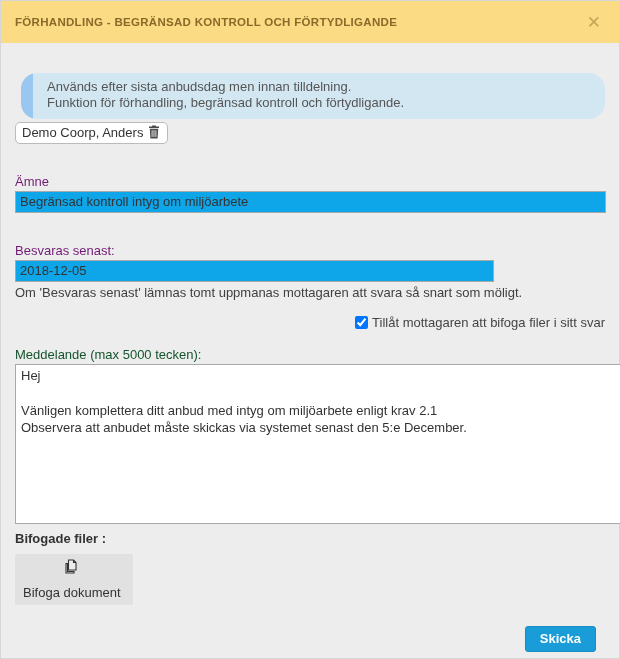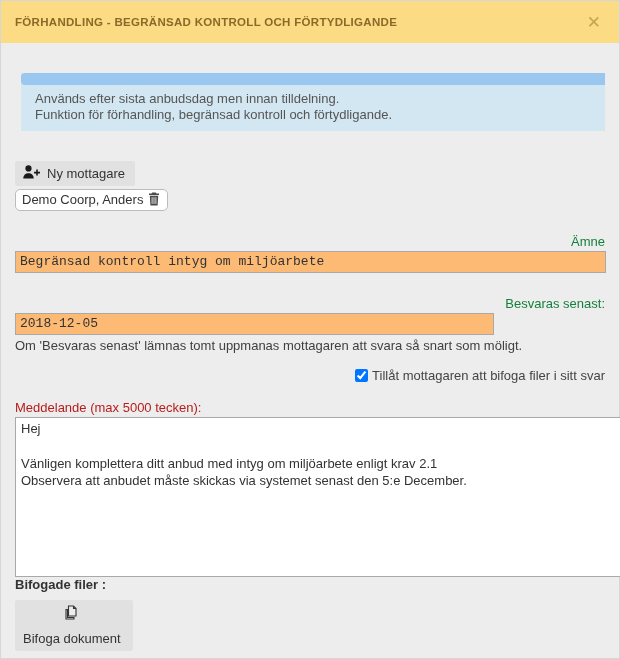--- a/index.html
+++ b/index.html
@@ -27,62 +27,61 @@
   .modal-title{
     font-size:11.5px; font-weight:bold; color:var(--header-text);
     letter-spacing:.3px;
   }
   .close-btn{
     color:var(--close); font-size:17px; line-height:1; cursor:pointer;
     background:none; border:none; font-family:inherit; padding:0 2px;
   }
   .modal-body{flex:1; padding:0 14px;}
   .info-box{
-    margin:30px 0 0 6px; display:flex; border-radius:0; overflow:hidden;
+    margin:30px 0 0 6px; display:flex; border-radius:16px; overflow:hidden;
     background:var(--info-bg);
-    flex-direction:column;
   }
   .info-stripe{flex:0 0 12px; background:var(--info-stripe); border-radius:4px 0 0 4px;}
   .info-text{padding:6px 10px 7px 14px; color:#555; line-height:1.25;}
   .btn-gray{
     display:inline-flex; align-items:center; gap:7px;
     background:var(--button-bg); border:none; border-radius:2px;
     padding:4px 10px 4px 8px; font-family:inherit; font-size:13px; color:#333;
     cursor:pointer;
   }
   .new-recipient{margin-top:30px;}
   .icon-svg{display:inline-block; vertical-align:middle;}
   .chip-row{margin-top:3px;}
   .chip{
     display:inline-flex; align-items:center; gap:5px;
     background:#fff; border:1px solid #bbb; border-radius:5px;
     padding:2px 7px 3px 6px; color:#333;
   }
   .chip .trash{cursor:pointer; display:inline-flex;}
-  .field-label{display:block; margin-top:23px; color:#15803d;text-align:right;}
+  .field-label{display:block; margin-top:30px; color:#701a75;}
   .text-input{
     display:block; width:591px; height:22px; margin-top:2px;
-    border:1px solid var(--input-border); background:#fdba74;
-    font-family:Liberation Mono, monospace; font-size:13px; color:#333; padding:1px 4px;
+    border:1px solid var(--input-border); background:#0ea5e9;
+    font-family:Liberation Sans, sans-serif; font-size:13px; color:#333; padding:1px 4px;
   }
   .text-input.date{width:479px;}
   .help-text{margin-top:3px; color:#404040;}
   .checkbox-row{
     margin-top:15px; text-align:right; color:#444;
     display:flex; justify-content:flex-end; align-items:center; gap:4px;
   }
   .checkbox-row input{width:13px; height:13px; cursor:pointer;}
-  .message-label{margin-top:17px; display:block; color:#b91c1c;}
+  .message-label{margin-top:17px; display:block; color:#14532d;}
   textarea.message{
     display:block; width:615px; height:160px; margin-top:2px;
     border:1px solid var(--input-border); background:#fff;
     font-family:inherit; font-size:13px; color:#333; padding:2px 5px;
     resize:none; line-height:1.35;
   }
-  .attachments-label{margin-top:0; font-weight:bold; color:#333;}
+  .attachments-label{margin-top:7px; font-weight:bold; color:#333;}
   .attach-btn{margin-top:8px; padding:5px 12px 5px 8px;flex-direction:column;}
   .footer-row{display:flex; justify-content:flex-end; margin-top:21px; padding-right:9px;}
   .btn-primary{
     background:var(--primary); color:#fff; font-weight:bold; font-size:13px;
     border:1px solid #168cc2; border-radius:3px; padding:4px 14px 5px;
     font-family:inherit; cursor:pointer;
   }
 </style>
 </head>
 <body>
@@ -97,32 +96,20 @@
   <div class="modal-body">
 
     <div class="info-box">
       <div class="info-stripe"></div>
       <div class="info-text">
         <div>Används efter sista anbudsdag men innan tilldelning.</div>
         <div>Funktion för förhandling, begränsad kontroll och förtydligande.</div>
       </div>
     </div>
 
-    <div class="new-recipient">
-      <button class="btn-gray">
-        <span class="icon-svg">
-          <svg width="17" height="14" viewBox="0 0 17 14">
-              <circle cx="5.5" cy="3.4" r="3.1" fill="#1a1a1a"></circle>
-              <path d="M0.3 13.5c0-3.4 2.3-5.3 5.2-5.3s5.2 1.9 5.2 5.3z" fill="#1a1a1a"></path>
-              <path d="M13.2 4.6h1.6v2.2H17v1.6h-2.2v2.2h-1.6V8.4H11V6.8h2.2z" fill="#1a1a1a"></path>
-            </svg>
-        </span>
-        <span>Ny mottagare</span>
-      </button>
-    </div>
 
     <div class="chip-row">
       <span class="chip">
         <span>Demo Coorp, Anders</span>
         <span class="trash">
           <svg width="12" height="14" viewBox="0 0 12 14">
               <path d="M4.2 0.6h3.6l0.5 1H11v1.3H1V1.6h2.7z" fill="#4a4a4a"></path>
               <path d="M1.8 3.8h8.4l-0.6 9.6H2.4z" fill="#4a4a4a"></path>
               <path d="M4.1 5.2v6.7M6 5.2v6.7M7.9 5.2v6.7" stroke="#ededed" stroke-width="0.9"></path>
             </svg>

